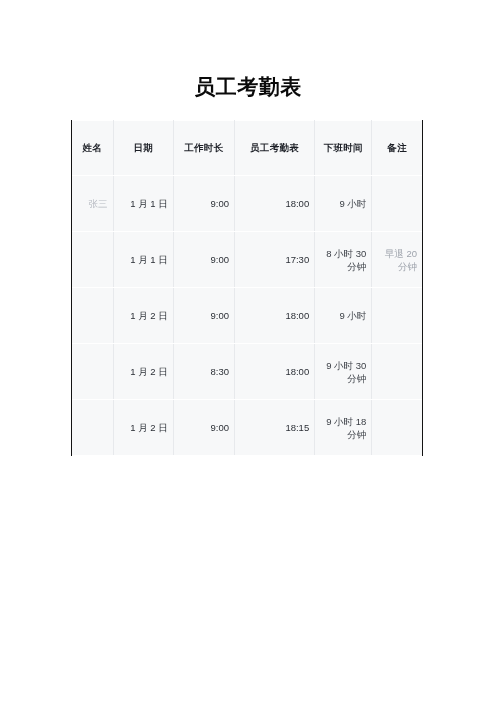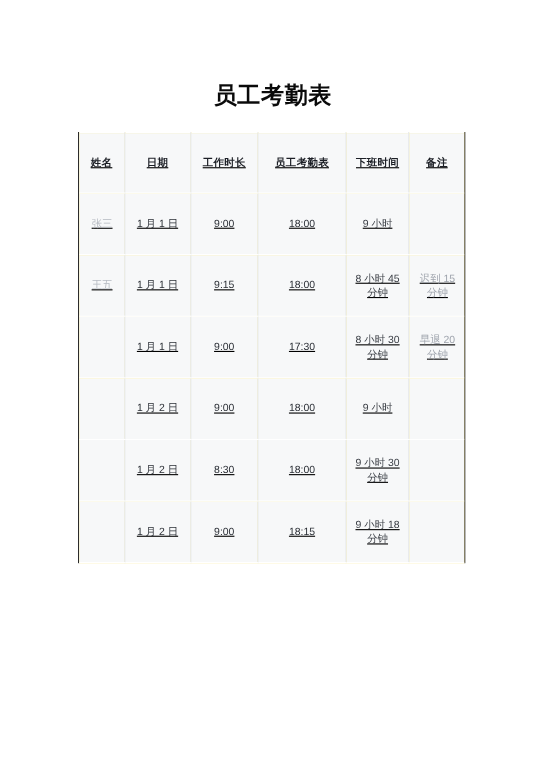--- a/index.html
+++ b/index.html
@@ -47,22 +47,21 @@
     border-right: 1.4px solid #141414;
     border-top: 0;
     border-bottom: 0;
     box-sizing: border-box;
   }
 
   table.attendance {
     border-collapse: collapse;
     width: 100%;
     table-layout: fixed;
-    background: #fde047;
-    text-decoration: underline;
+    background: #84cc16;
   }
 
   table.attendance col.c-name    { width: 41px; }
   table.attendance col.c-date    { width: 60px; }
   table.attendance col.c-in      { width: 61px; }
   table.attendance col.c-out     { width: 80px; }
   table.attendance col.c-dur     { width: 57px; }
   table.attendance col.c-note    { width: 50px; }
 
   table.attendance th,
@@ -83,28 +82,28 @@
     font-size: 9.5px;
     color: #1c1f26;
     font-family: "Liberation Sans", "DejaVu Sans", sans-serif;
     letter-spacing: 0.3px;
   }
 
   table.attendance tr.data-row td {
     height: 55px;
     font-size: 9.5px;
     color: #2b2f36;
-    text-align: center;
+    text-align: right;
     font-family: "Liberation Sans", "DejaVu Sans", sans-serif;
     line-height: 13px;
   }
 
   table.attendance tr.data-row td.cell-name {
     color: #b6bac2;
-    text-align: center;
+    text-align: right;
     padding-left: 6px;
   }
 
   table.attendance tr.data-row td.cell-dur {
     color: #3a3e45;
   }
 
   table.attendance tr.data-row td.cell-note {
     color: #9ea3ac;
     padding-left: 6px;
@@ -157,28 +156,20 @@
       <tbody>
         <tr class="data-row row-sep">
           <td class="cell-name">张三</td>
           <td class="cell-date">1 月 1 日</td>
           <td class="cell-in">9:00</td>
           <td class="cell-out">18:00</td>
           <td class="cell-dur">9 小时</td>
           <td class="cell-note"></td>
         </tr>
         <tr class="data-row row-sep tall-row">
-          <td class="cell-name">王五</td>
-          <td class="cell-date">1 月 1 日</td>
-          <td class="cell-in">9:15</td>
-          <td class="cell-out">18:00</td>
-          <td class="cell-dur">8 小时 45 分钟</td>
-          <td class="cell-note">迟到 15 分钟</td>
-        </tr>
-        <tr class="data-row row-sep tall-row">
           <td class="cell-name"></td>
           <td class="cell-date">1 月 1 日</td>
           <td class="cell-in">9:00</td>
           <td class="cell-out">17:30</td>
           <td class="cell-dur">8 小时 30 分钟</td>
           <td class="cell-note">早退 20 分钟</td>
         </tr>
         <tr class="data-row row-sep">
           <td class="cell-name"></td>
           <td class="cell-date">1 月 2 日</td>

